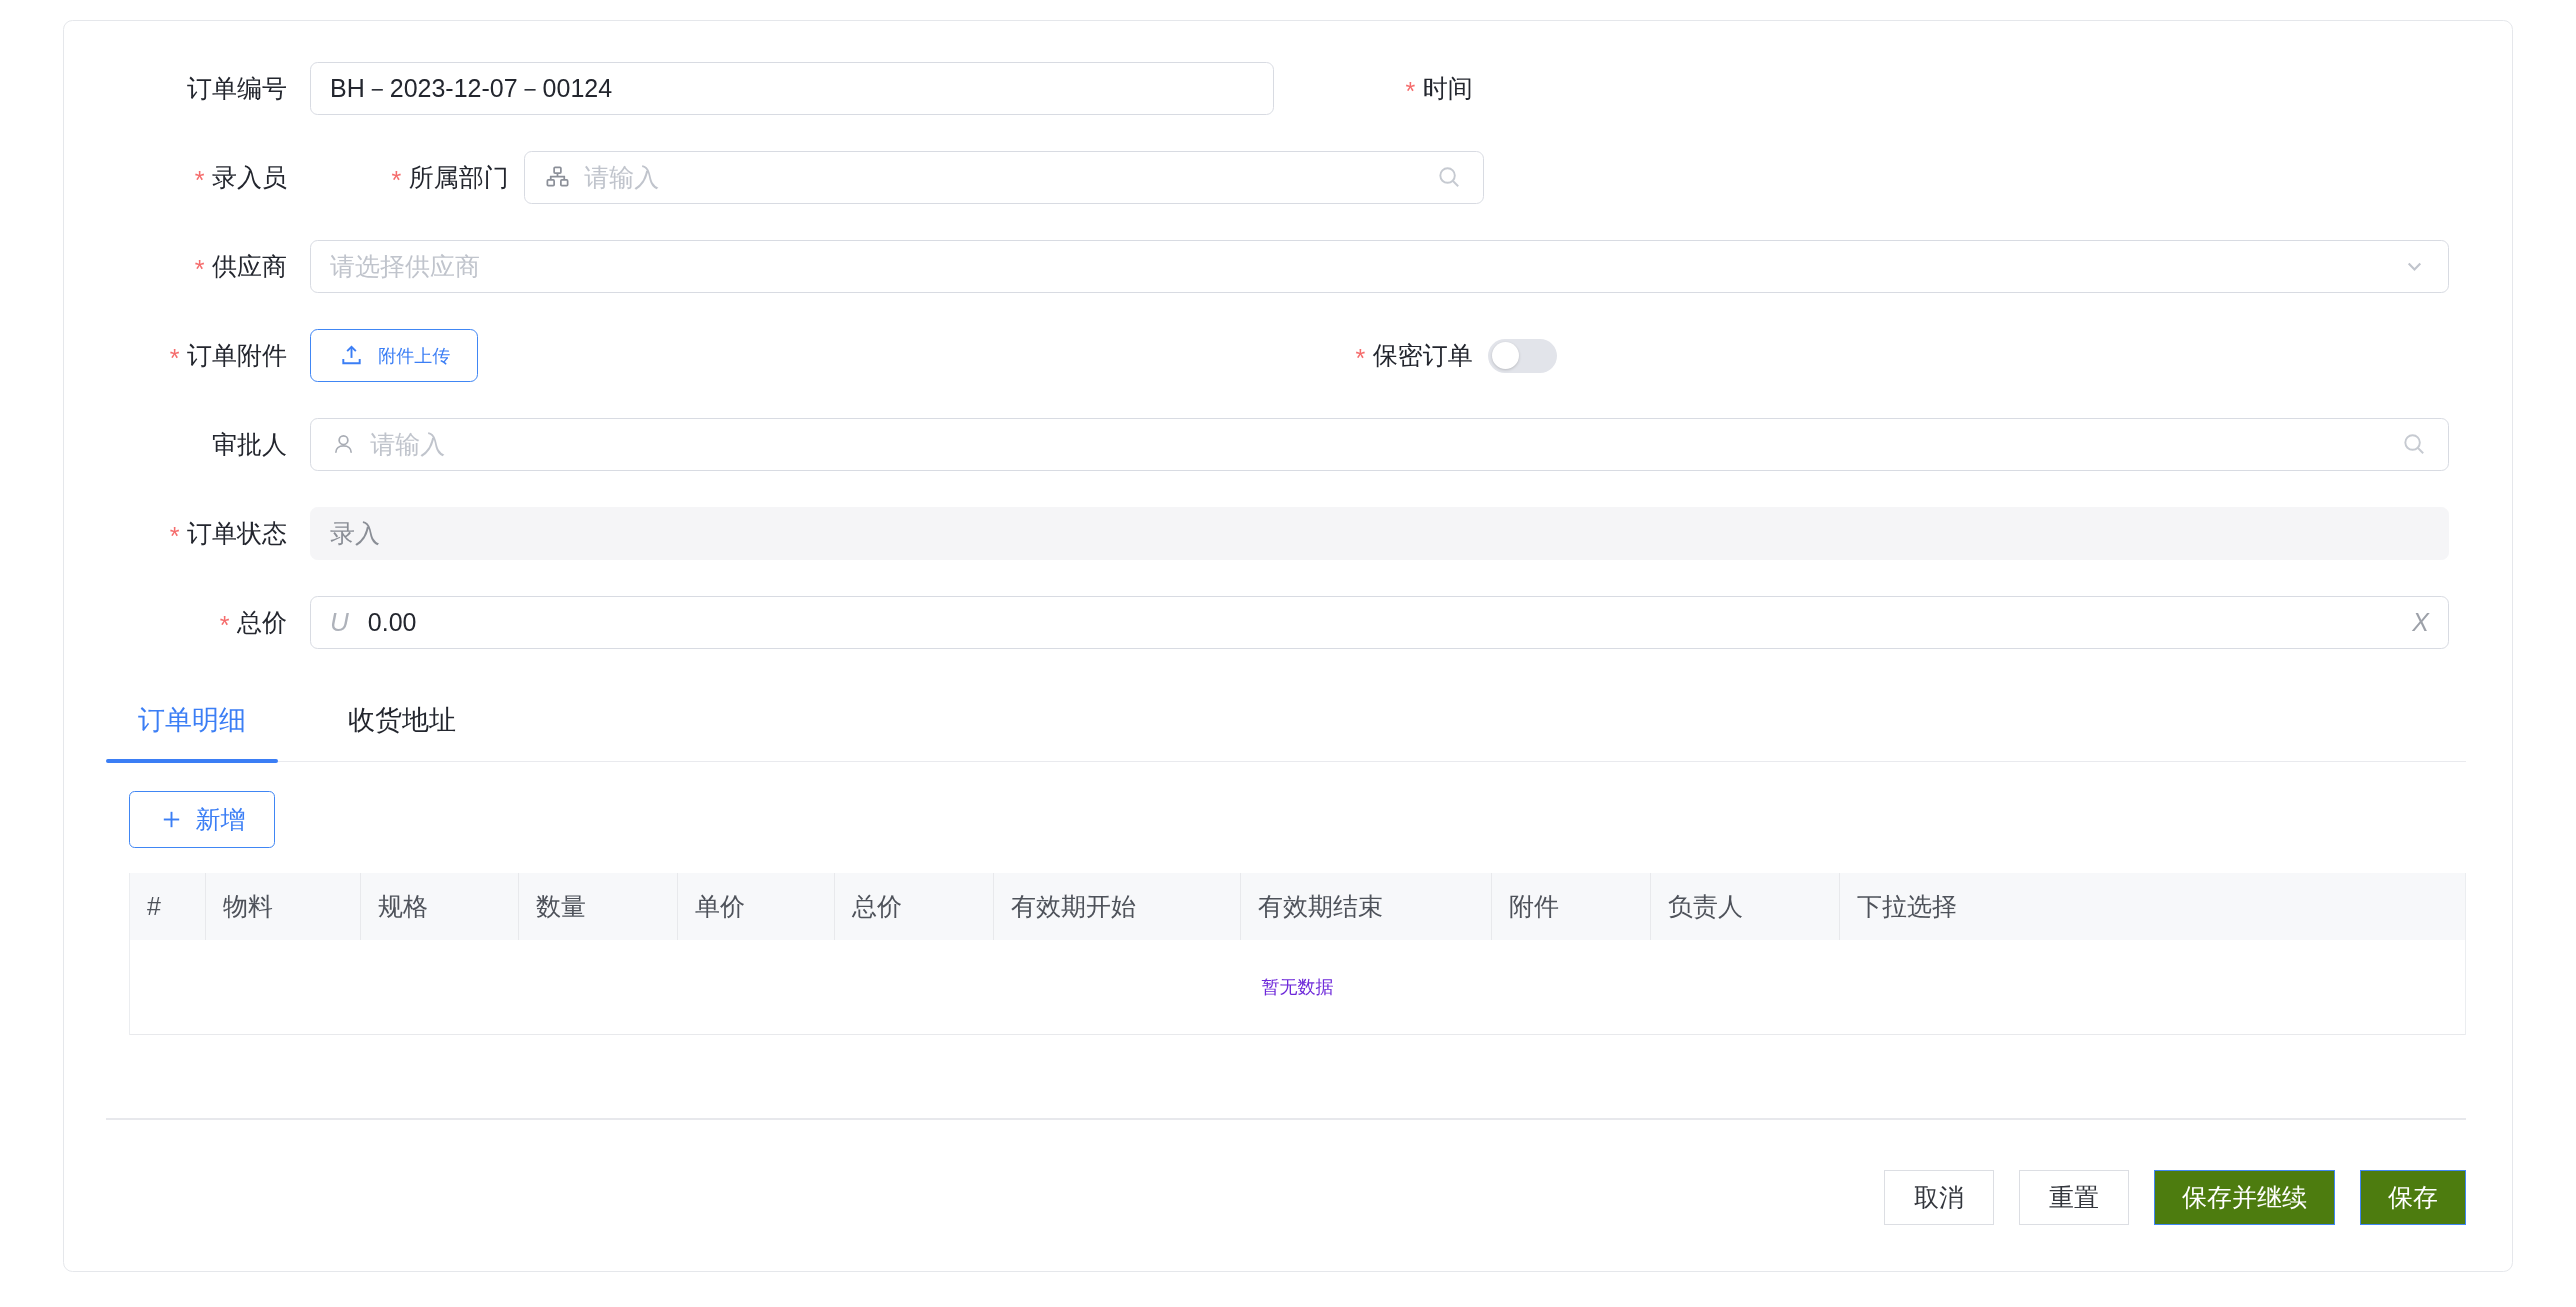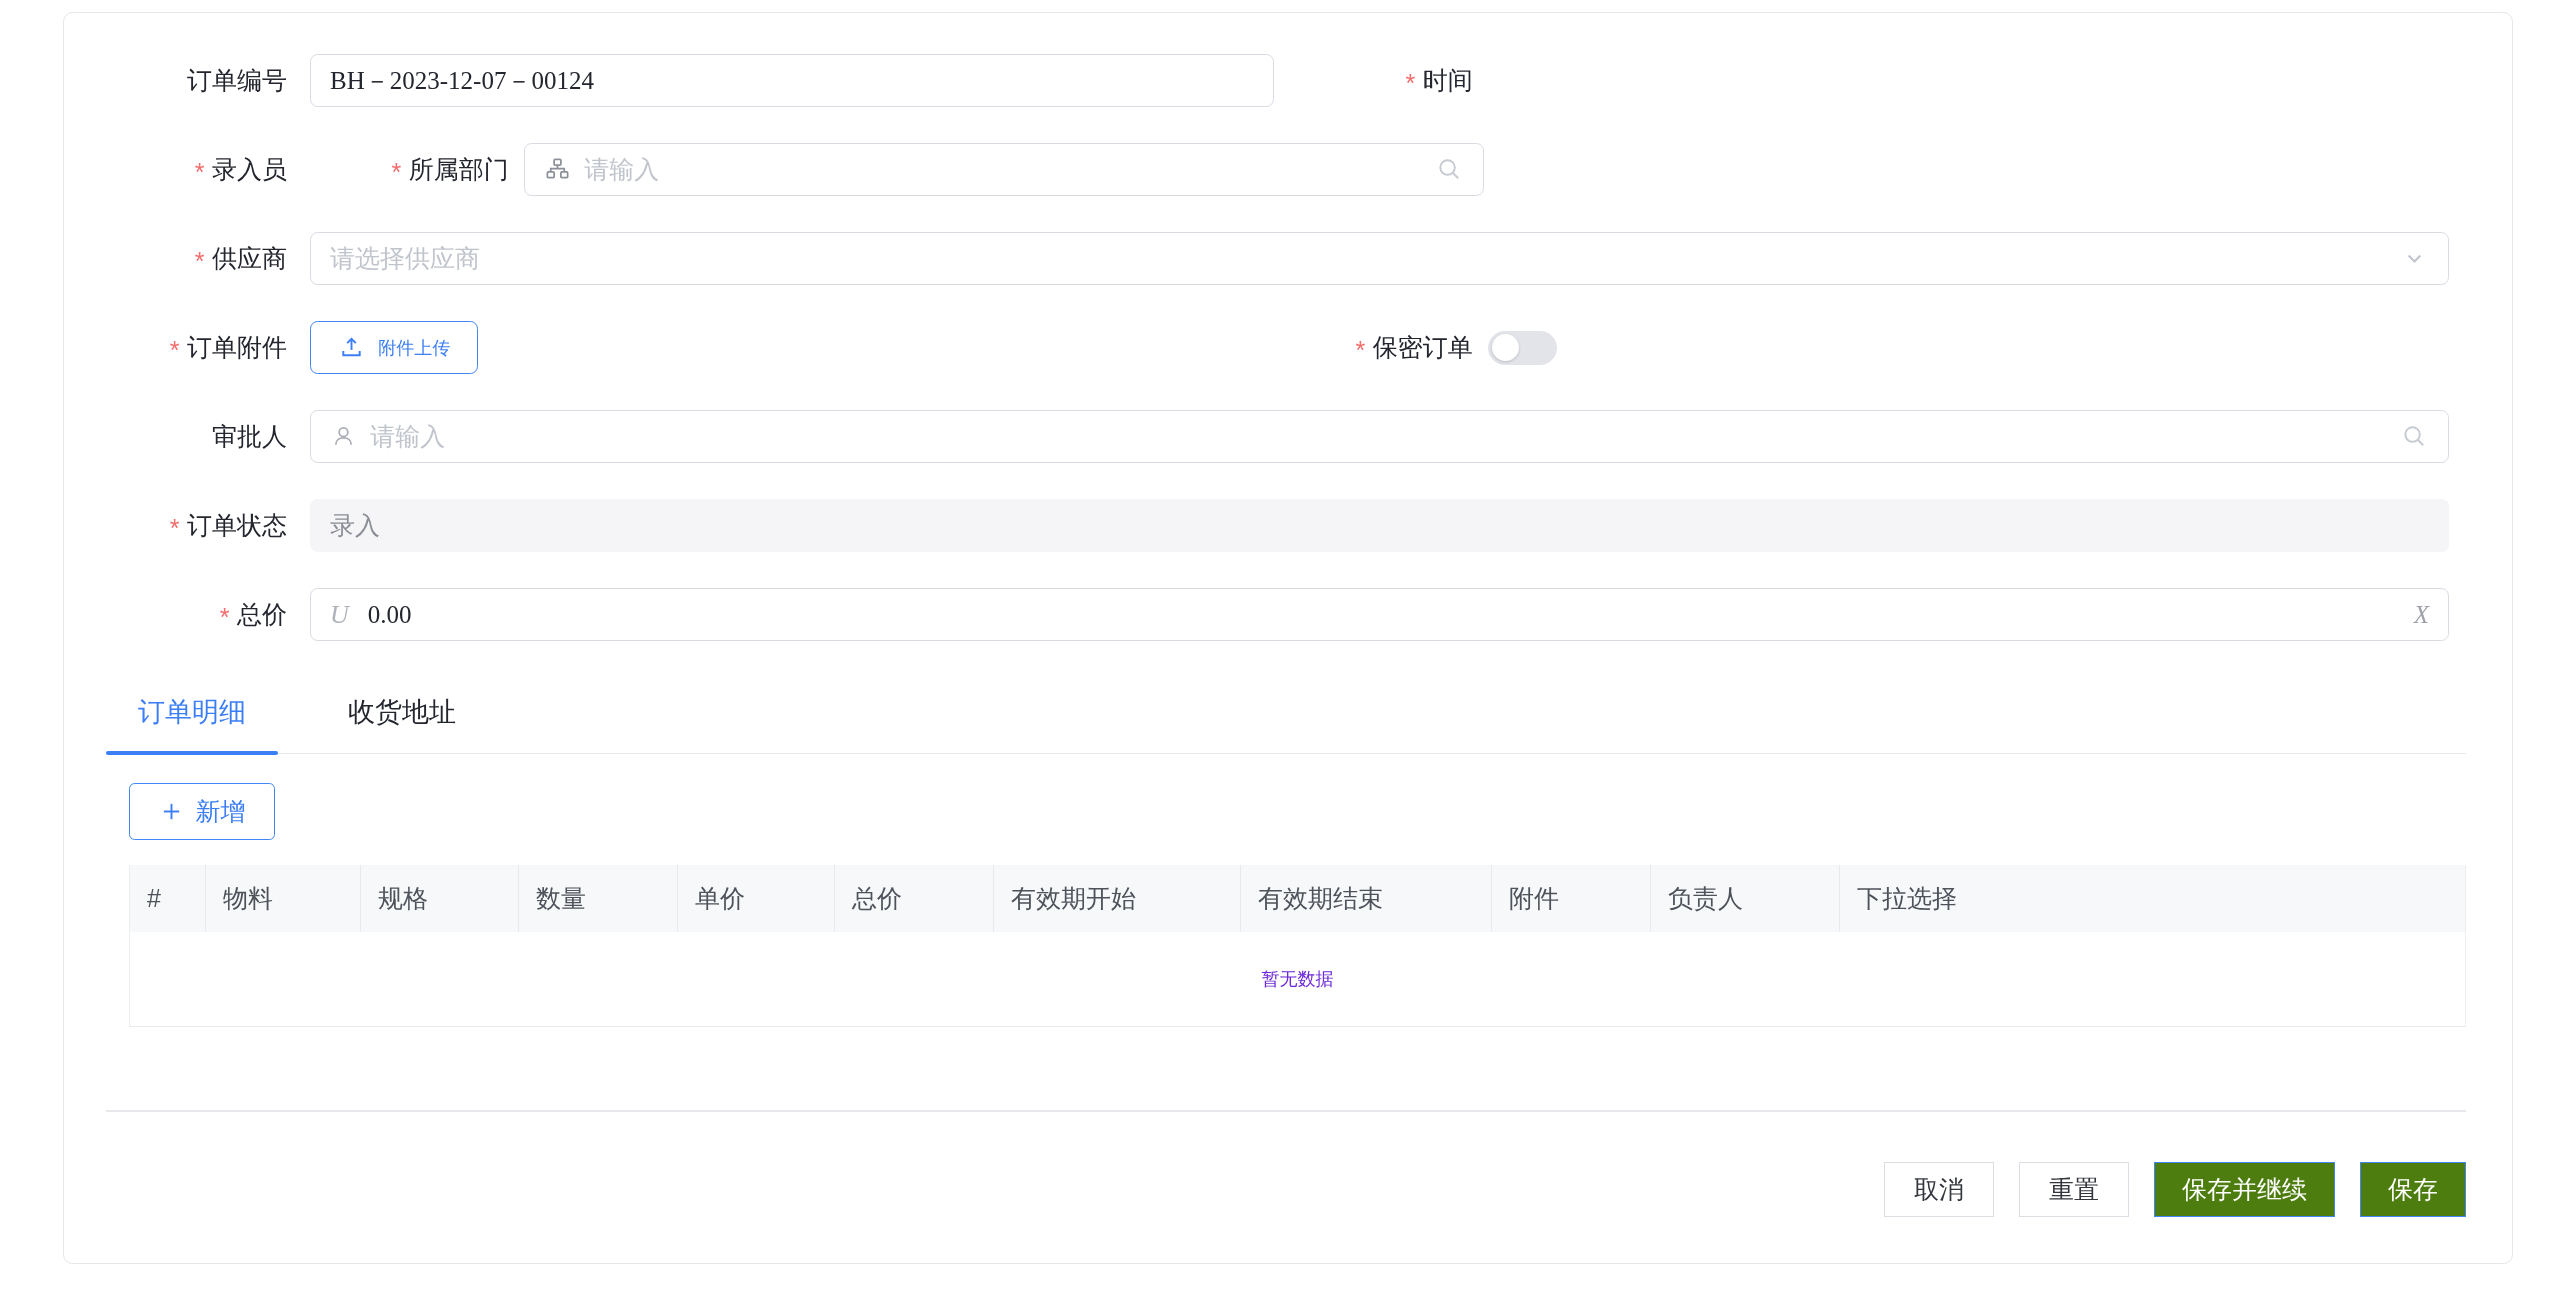--- a/index.html
+++ b/index.html
@@ -1,34 +1,34 @@
 <!DOCTYPE html>
 <html><head>
 <meta charset="utf-8">
 <style>
   * { margin:0; padding:0; box-sizing:border-box; }
   html,body { background:#fff; }
   body { font-family:"Liberation Sans","DejaVu Sans",sans-serif; width:2576px; height:1307px; overflow:hidden; }
   .stage { position:relative; width:2576px; height:1307px; background:#fff; }
-  .panel { position:absolute; left:63px; top:12px; width:2450px; height:1252px;
+  .panel { position:absolute; left:63px; top:20px; width:2450px; height:1252px;
            background:#fff; border:1px solid #e5e7eb; border-radius:9.5px; overflow:hidden; }
 
   
   .form { padding-top:41px; }
   .frow { display:flex; align-items:center; height:53px; margin-bottom:36px; }
   .lbl { width:246px; display:flex; justify-content:flex-end; align-items:center;
          padding-right:23px; font-size:25px; color:#23262e; white-space:nowrap; }
   .lbl2 { width:214px; display:flex; justify-content:flex-end; align-items:center;
           padding-right:15.2px; font-size:25px; color:#23262e; white-space:nowrap; }
   .req { color:#f56c6c; margin-right:7.6px; font-size:25px; line-height:1; transform:translateY(2.9px); }
   .field1 { width:964px; }
   .field2 { width:960px; }
   .fieldfull { width:2139px; }
   .ibox { height:53px; border:1px solid #d8dbe2; border-radius:7.6px; background:#fff;
-          display:flex; align-items:center; padding:0 19px; font-size:25px; color:#23262e; width:100%;font-family:Liberation Serif, serif; }
+          display:flex; align-items:center; padding:0 19px; font-size:25px; color:#23262e; width:100%; }
   .ibox.gray { background:#f5f5f7; border-color:#f5f5f7; color:#5f646c; }
   .ibox .ph { color:#c0c4cc; }
   .ibox .grow { flex:1; }
   .ibox input { border:none; outline:none; background:transparent; font-size:25px; color:#23262e;
                 font-family:inherit; flex:1; min-width:0; }
   .ico { display:inline-flex; align-items:center; margin-right:13.3px; flex:0 0 auto; }
   .ico-right { margin:0 0 0 13.3px; }
   .muted-val { color:#5f646c; }
   .status-val { color:#8a8e96; }
   .prefix-u { font-style:italic; color:#aeb2ba; margin-right:19px; font-size:26px; }

